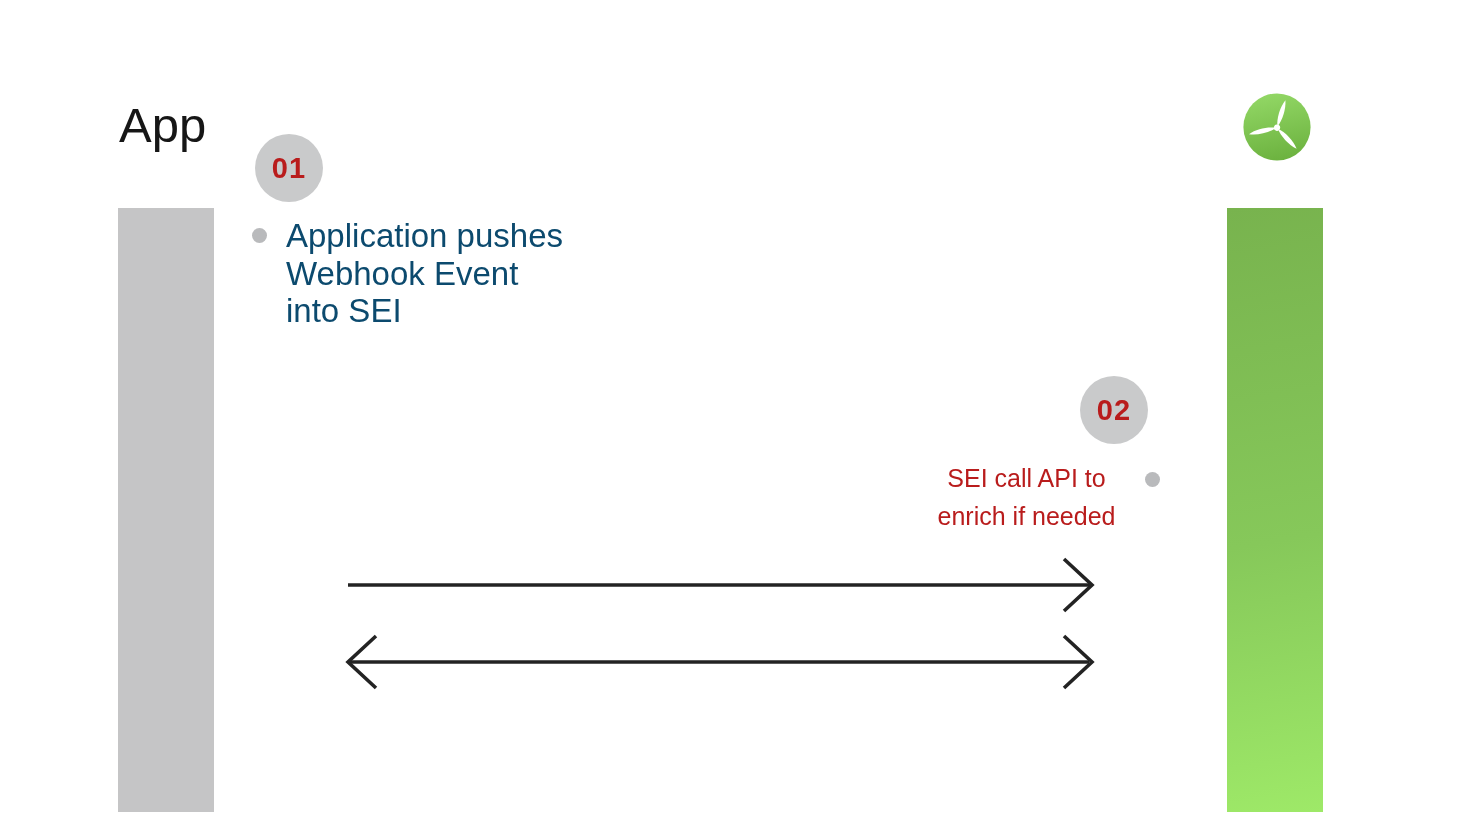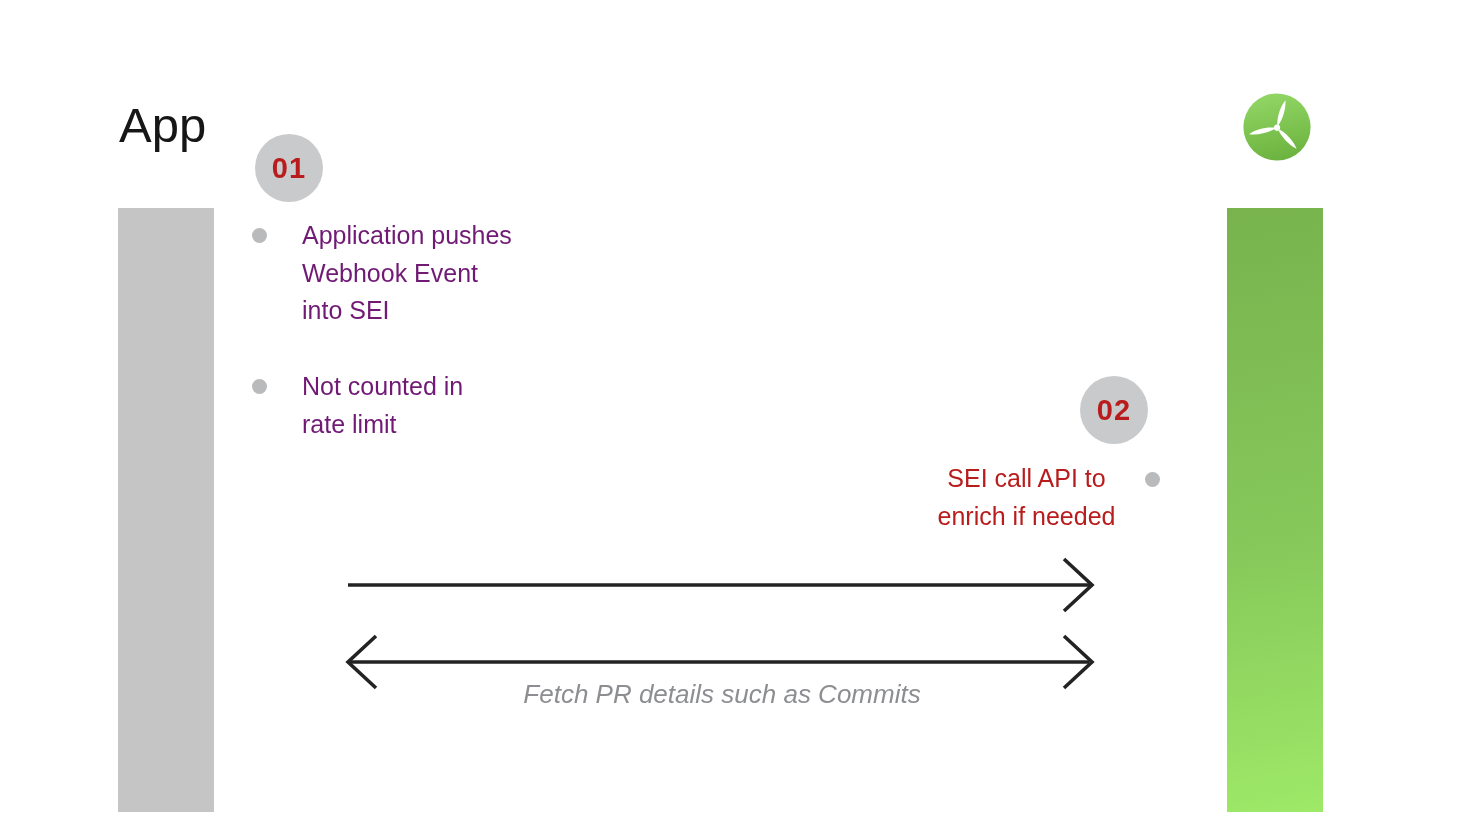--- a/index.html
+++ b/index.html
@@ -24,21 +24,21 @@
   .badge-02{left:1080px;top:376px;}
   .bullet-item{position:absolute;left:252px;display:flex;}
   .item-1{top:217px;}
   .item-2{top:368px;}
   .item-3{top:459px;}
   .dot{
     width:15px;height:15px;border-radius:50%;background:#b9babc;
     flex:0 0 auto;margin-top:11px;
   }
   .bullet-text{
-    margin-left:35px;font-size:25px;line-height:37.5px;color:#701a75;
+    margin-left:19px;font-size:33px;line-height:37.5px;color:#0c4a6e;
     white-space:pre-line;
   }
   .right-bullet-text{
     position:absolute;left:891px;width:271px;top:460px;text-align:center;
     font-size:25px;line-height:37.5px;color:#b91c1c;white-space:pre-line;
   }
   .right-dot{position:absolute;left:1145px;top:472px;margin:0;}
   .arrow-svg{position:absolute;left:345px;width:754px;height:58px;}
   .arrow-1{top:556px;}
   .arrow-2{top:633px;}
@@ -88,35 +88,29 @@
   <div class="badge badge-02">
     <span>02</span>
   </div>
 
   <div class="bullet-item item-1">
     <span class="dot"></span>
     <span class="bullet-text">Application pushes
 Webhook Event
 into SEI</span>
   </div>
-  <div class="bullet-item item-2">
-    <span class="dot"></span>
-    <span class="bullet-text">Not counted in
-rate limit</span>
-  </div>
 
   <div class="right-bullet-text">SEI call API to
 enrich if needed</div>
   <span class="dot right-dot"></span>
 
   <svg class="arrow-svg arrow-1" viewBox="0 0 754 58">
     <line x1="3" y1="29" x2="746" y2="29"></line>
     <polyline points="719,3 747,29 719,55"></polyline>
   </svg>
 
   <svg class="arrow-svg arrow-2" viewBox="0 0 754 58">
     <line x1="5" y1="29" x2="744" y2="29"></line>
     <polyline points="719,3 747,29 719,55"></polyline>
     <polyline points="31,3 3,29 31,55"></polyline>
   </svg>
-  <div class="arrow-label label-2">Fetch PR details such as Commits</div>
 
 </div>
 
 </body></html>

